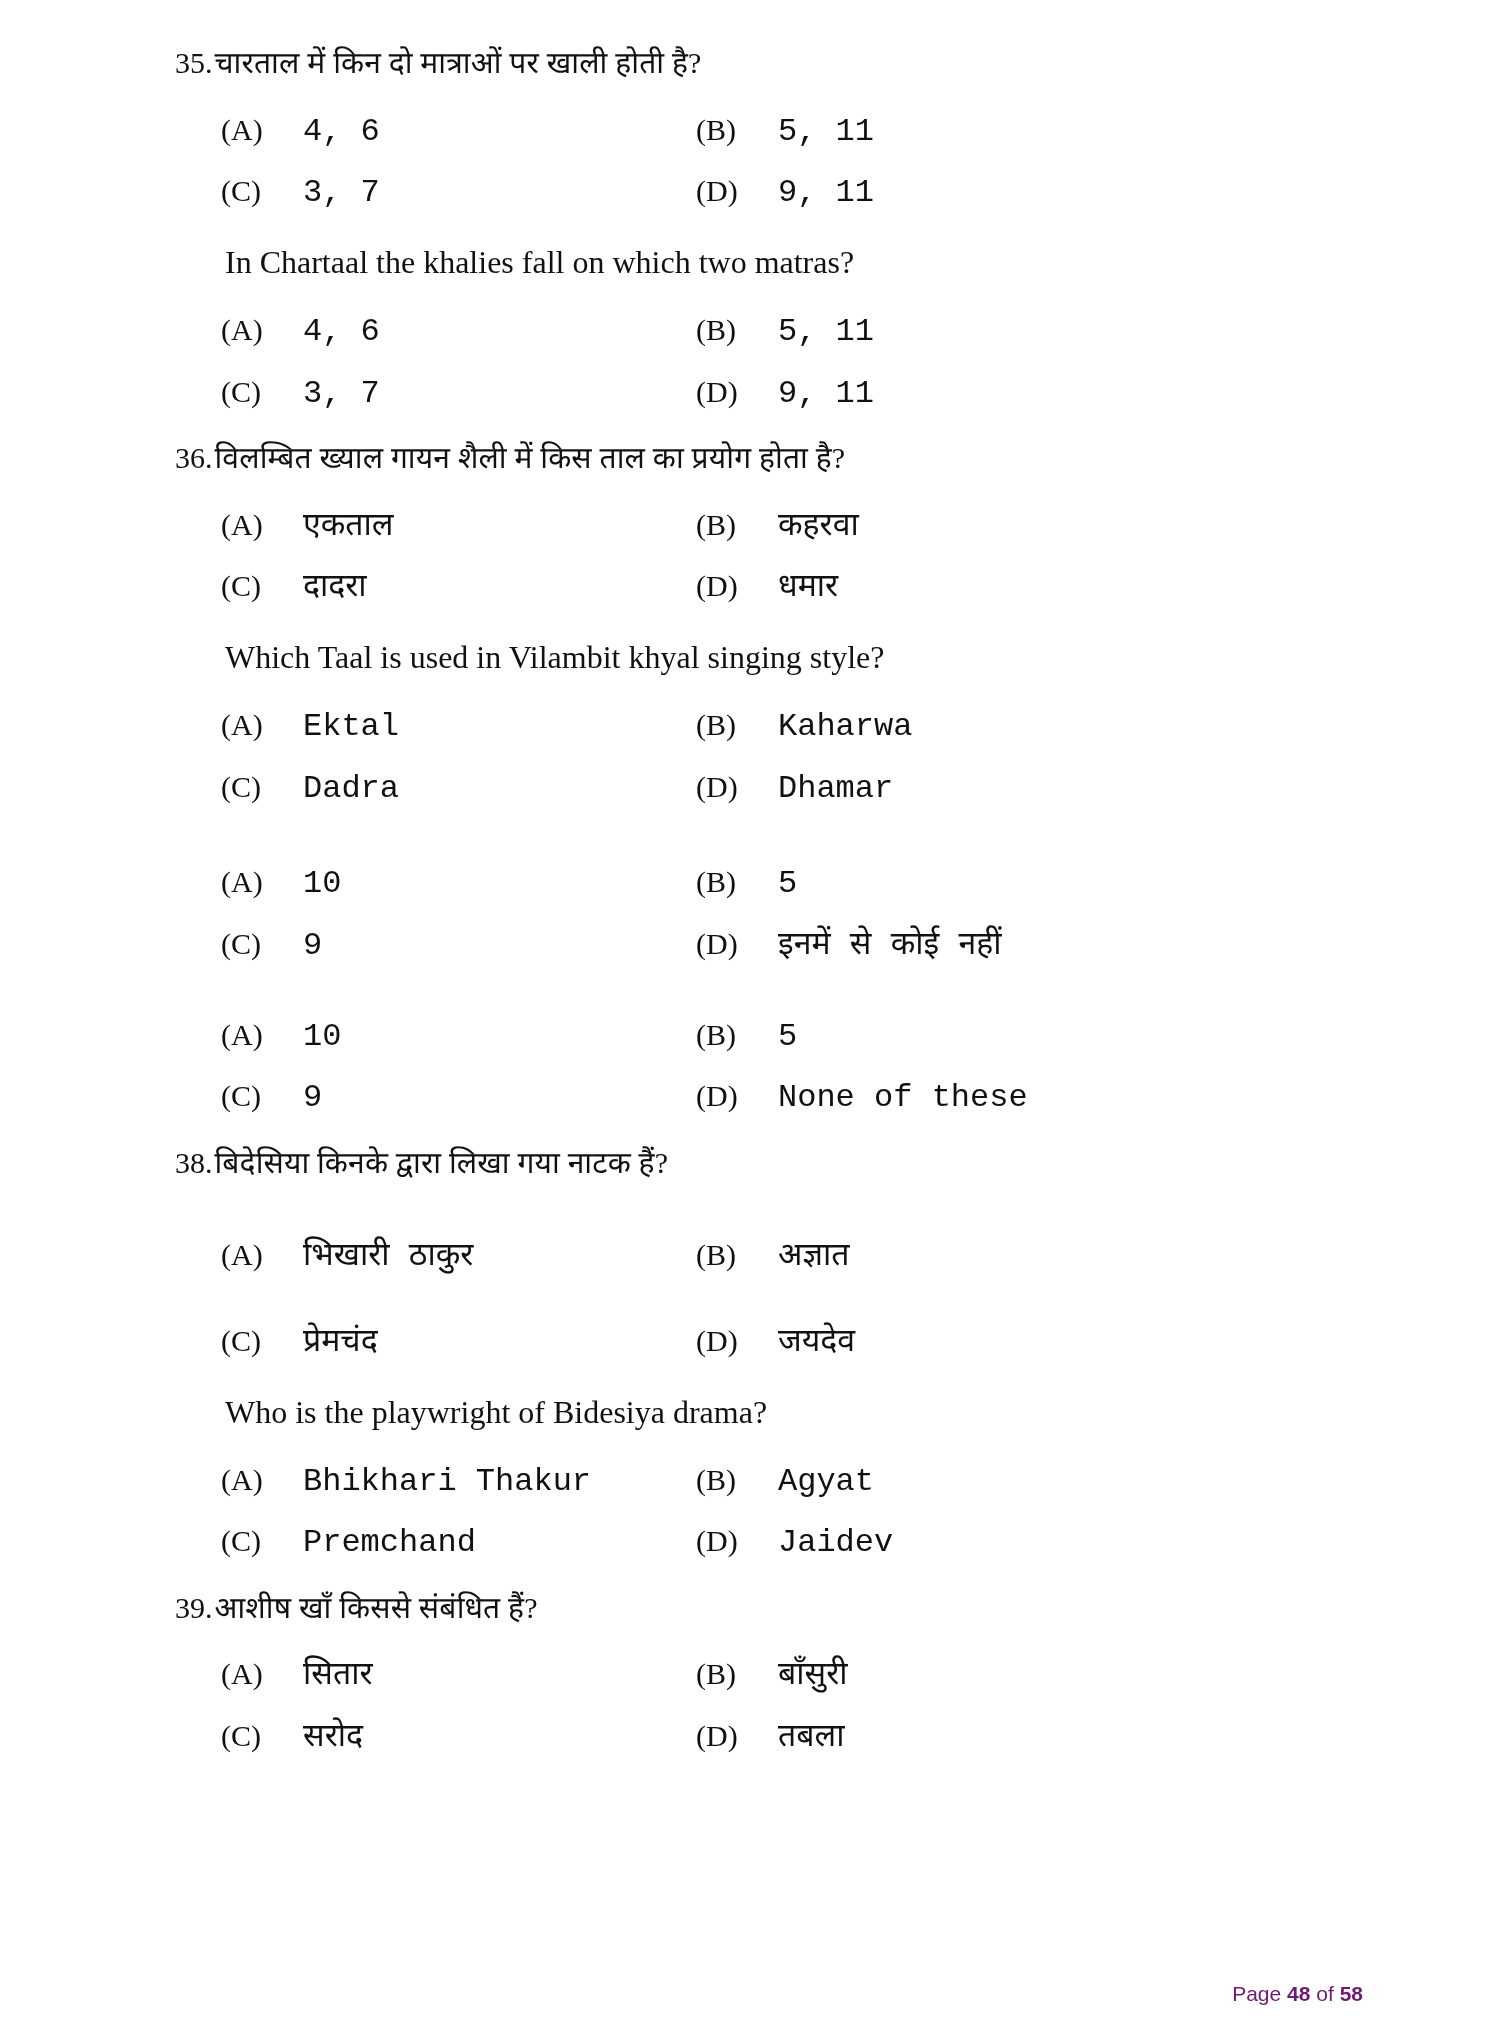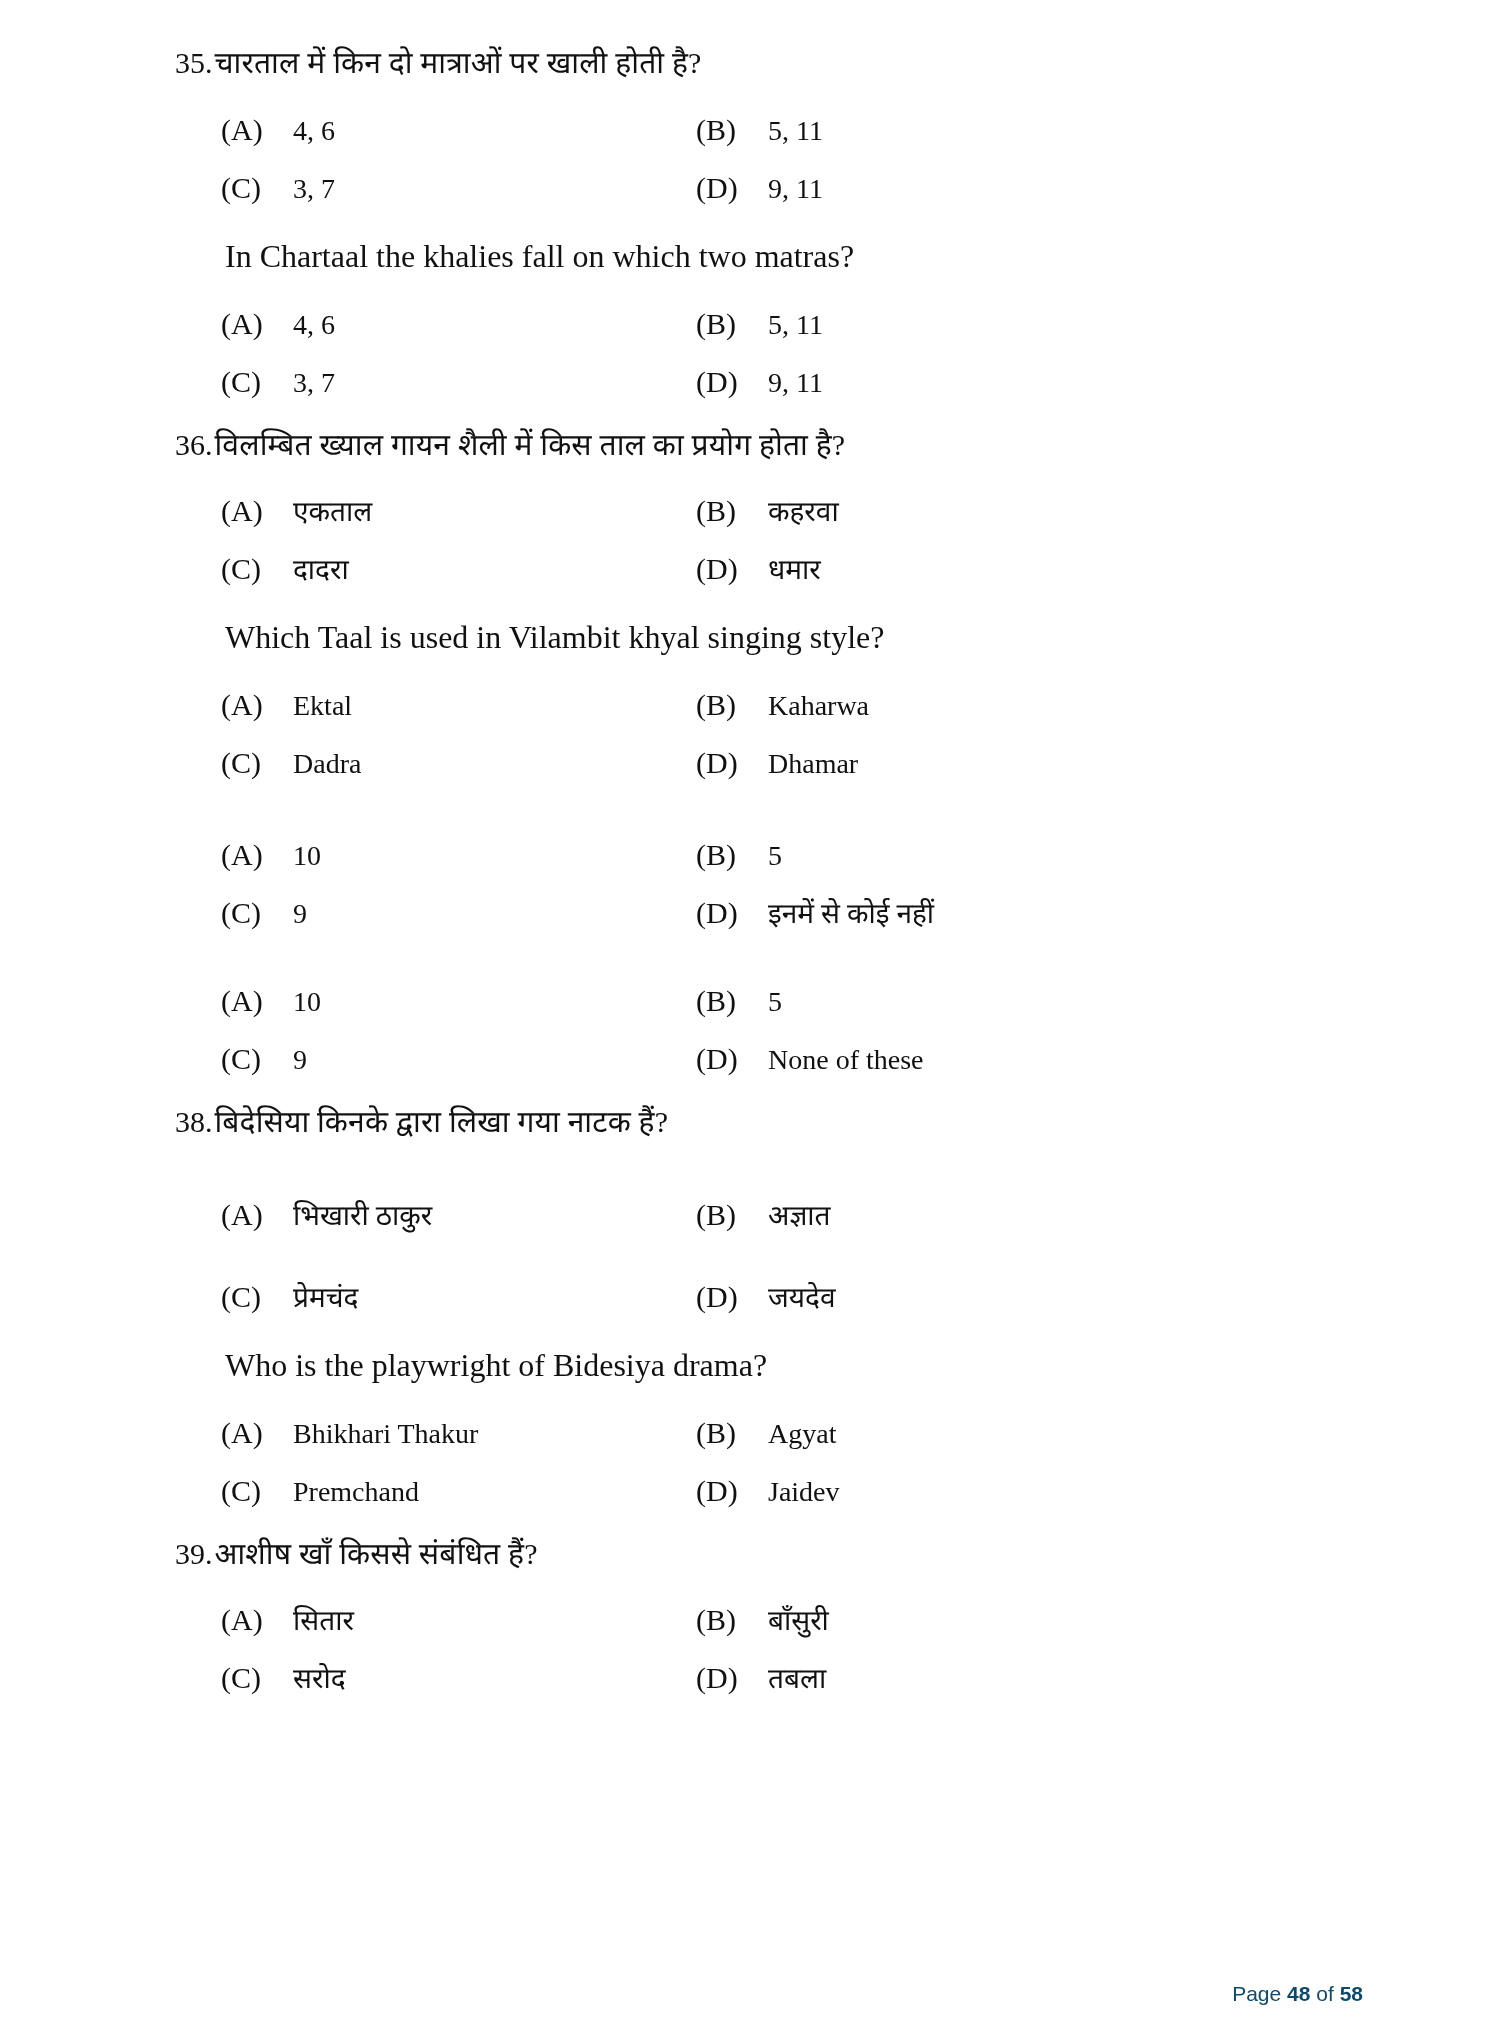--- a/index.html
+++ b/index.html
@@ -64,37 +64,38 @@
     white-space: nowrap;
   }
   .opt.left  { flex: 0 0 475px; }
   .opt.right { flex: 1 1 auto; }
   .opt-letter {
     flex: 0 0 auto;
     min-width: 54px;
     font-size: 30px;
   }
   .opt-label {
-    font-size: 28px;
-    margin-left: 18px;
+    font-size: 32px;
+    margin-left: 28px;
+    font-family: Liberation Mono, monospace;
   }
   
   .sp-q      { height: 30px; }
   .sp-opt    { height: 22px; }
   .sp-en     { height: 26px; }
   .sp-big    { height: 46px; }
   .sp-xl     { height: 56px; }
 
   .footer {
     position: absolute;
     right: 142px;
     bottom: 28px;
     font-family: "Liberation Sans", sans-serif;
     font-size: 21px;
-    color: #0c4a6e;
+    color: #701a75;
     white-space: nowrap;
   }
   .footer b { font-weight: 700; }
 </style>
 </head>
 <body>
 
 <div class="page">
 
   <div class="question-block">

